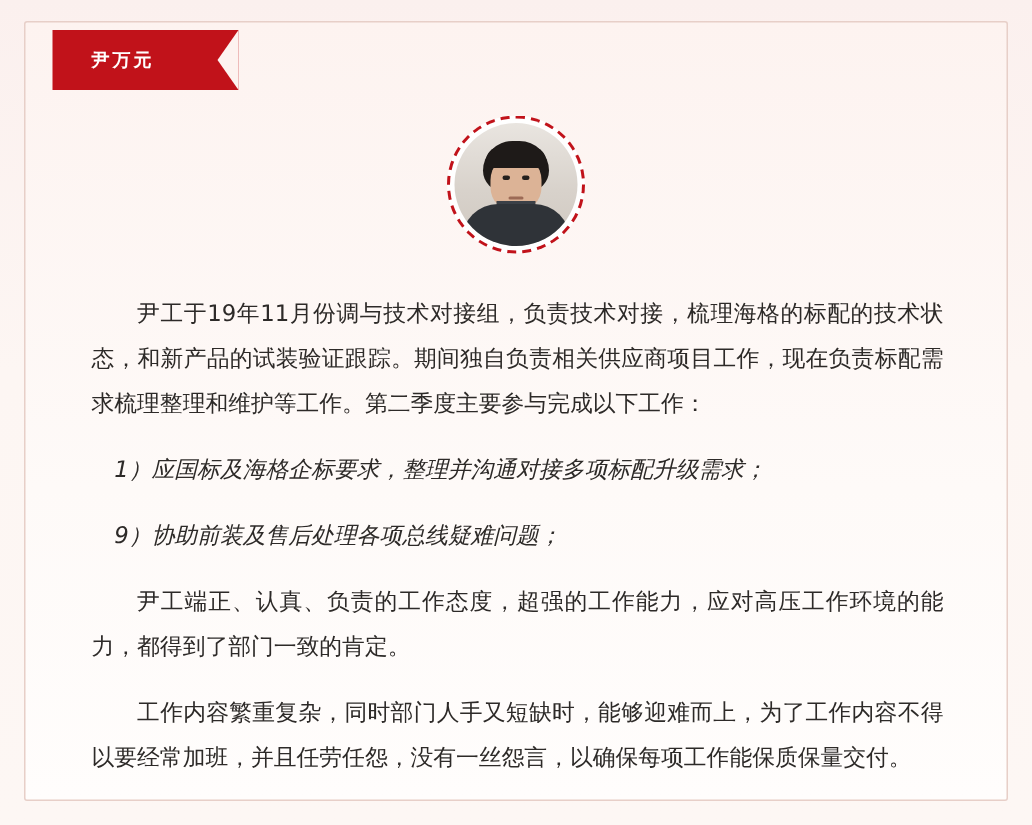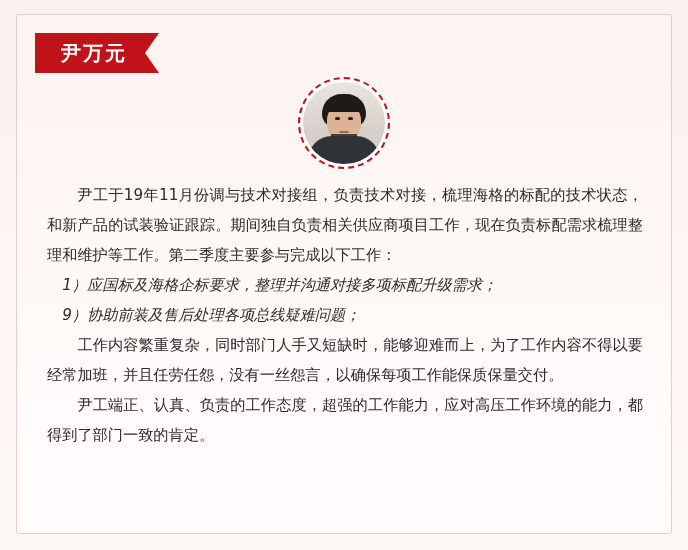--- a/index.html
+++ b/index.html
@@ -27,26 +27,26 @@
     box-sizing: border-box;
     background: linear-gradient(180deg, #fdf3f0 0%, #fefaf8 60%, #fffdfc 100%);
     border: 1px solid #e7cfc8;
     border-radius: 2px;
     overflow: hidden;
   }
   
   .ribbon {
     position: absolute;
     left: 18px;
-    top: 18px;
+    top: 5px;
     height: 40px;
     min-width: 124px;
     background: #c1121a;
     color: #ffffff;
-    font-size: 20px;
+    font-size: 12px;
     font-weight: bold;
     letter-spacing: 2px;
     display: flex;
     align-items: center;
     padding-left: 26px;
     padding-right: 30px;
     box-sizing: border-box;
   }
   .ribbon-notch {
     position: absolute;
@@ -161,21 +161,21 @@
     position: absolute;
     left: 30px;
     right: 28px;
     top: 165px;
     color: #2d2a28;
     font-size: 15.2px;
     line-height: 30px;
     font-family: "DejaVu Sans", "Liberation Sans", sans-serif;
   }
   .para {
-    margin: 0;
+    margin: 14px;
     text-align: justify;
     text-justify: inter-ideograph;
   }
   .para.indent { text-indent: 2em; }
   .para.indent-small { text-indent: 1em; font-style: italic; }
 </style>
 </head>
 <body>
 
 <div class="page">
@@ -198,18 +198,18 @@
           <div class="ph-collar"></div>
           <div class="ph-body"></div>
         </div>
       </div>
     </div>
 
     <div class="content">
       <p class="para indent">尹工于19年11月份调与技术对接组，负责技术对接，梳理海格的标配的技术状态，和新产品的试装验证跟踪。期间独自负责相关供应商项目工作，现在负责标配需求梳理整理和维护等工作。第二季度主要参与完成以下工作：</p>
       <p class="para indent-small">1）应国标及海格企标要求，整理并沟通对接多项标配升级需求；</p>
       <p class="para indent-small">9）协助前装及售后处理各项总线疑难问题；</p>
+      <p class="para indent">尹工端正、认真、负责的工作态度，超强的工作能力，应对高压工作环境的能力，都得到了部门一致的肯定。</p>
       <p class="para indent">工作内容繁重复杂，同时部门人手又短缺时，能够迎难而上，为了工作内容不得以要经常加班，并且任劳任怨，没有一丝怨言，以确保每项工作能保质保量交付。</p>
-      <p class="para indent">尹工端正、认真、负责的工作态度，超强的工作能力，应对高压工作环境的能力，都得到了部门一致的肯定。</p>
     </div>
 
   </div>
 </div>
 
 </body></html>

